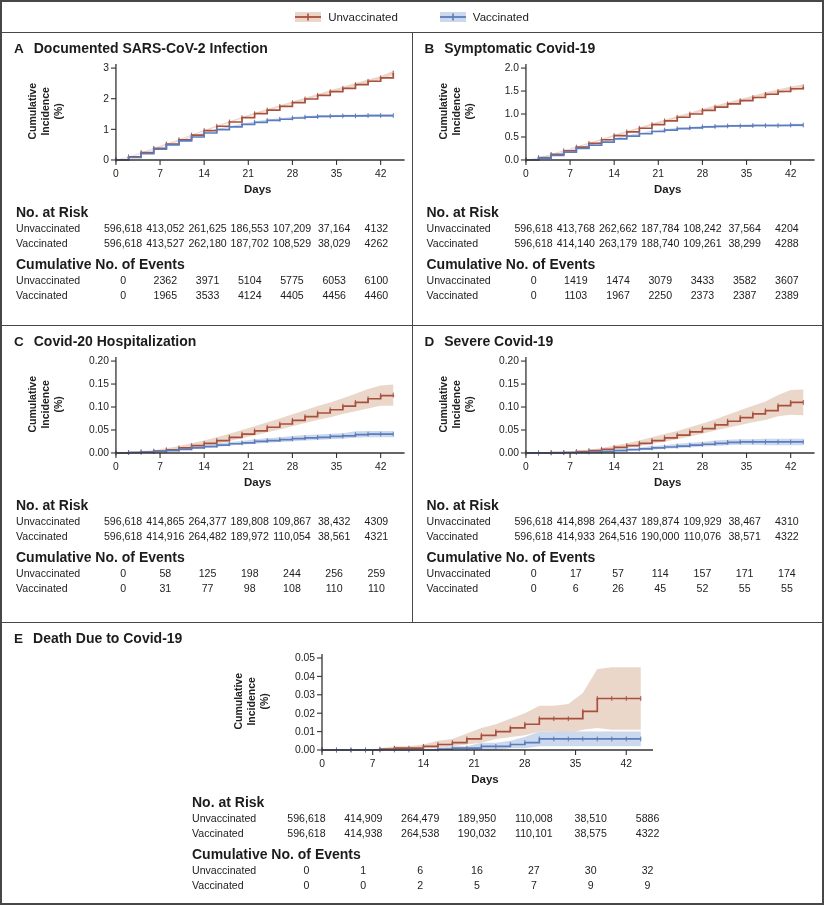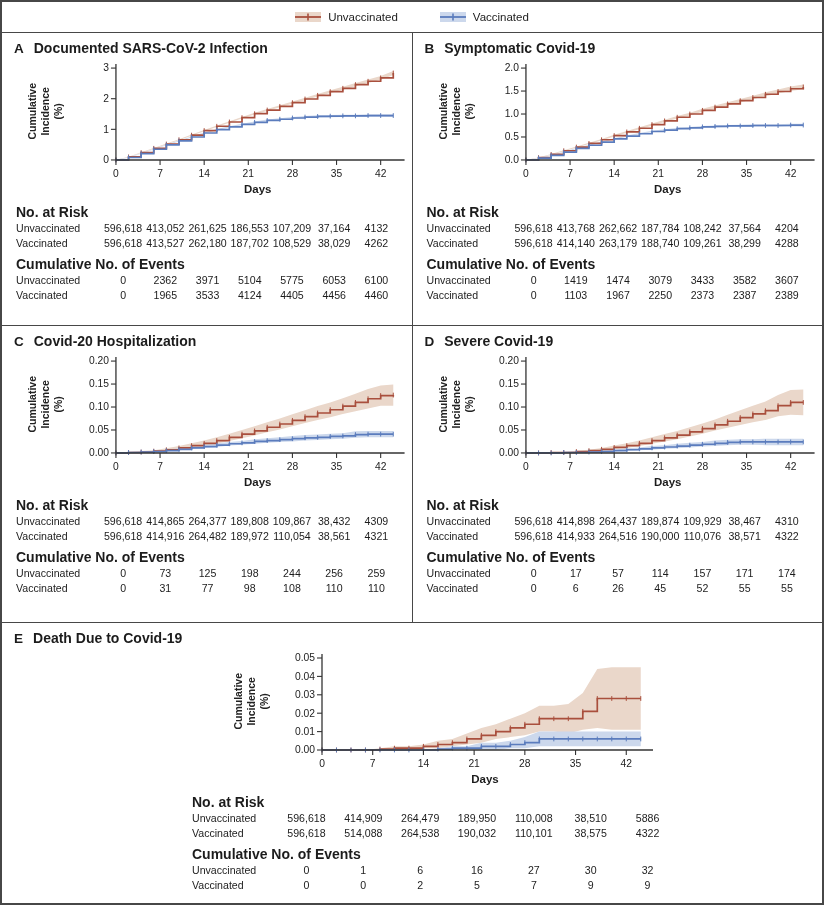--- a/index.html
+++ b/index.html
@@ -451,21 +451,21 @@
             <span class="tnum">110,054</span>
             <span class="tnum">38,561</span>
             <span class="tnum">4321</span>
           </div>
         </div>
         <div class="tblock">
           <div class="ttitle">Cumulative No. of Events</div>
           <div class="trow">
             <span class="tlab">Unvaccinated</span>
             <span class="tnum">0</span>
-            <span class="tnum">73</span>
+            <span class="tnum">58</span>
             <span class="tnum">125</span>
             <span class="tnum">198</span>
             <span class="tnum">244</span>
             <span class="tnum">256</span>
             <span class="tnum">259</span>
           </div>
           <div class="trow">
             <span class="tlab">Vaccinated</span>
             <span class="tnum">0</span>
             <span class="tnum">31</span>
@@ -723,21 +723,21 @@
               <span class="tnum">414,909</span>
               <span class="tnum">264,479</span>
               <span class="tnum">189,950</span>
               <span class="tnum">110,008</span>
               <span class="tnum">38,510</span>
               <span class="tnum">5886</span>
             </div>
             <div class="trow">
               <span class="tlab">Vaccinated</span>
               <span class="tnum">596,618</span>
-              <span class="tnum">514,088</span>
+              <span class="tnum">414,938</span>
               <span class="tnum">264,538</span>
               <span class="tnum">190,032</span>
               <span class="tnum">110,101</span>
               <span class="tnum">38,575</span>
               <span class="tnum">4322</span>
             </div>
           </div>
           <div class="tblock">
             <div class="ttitle">Cumulative No. of Events</div>
             <div class="trow">

